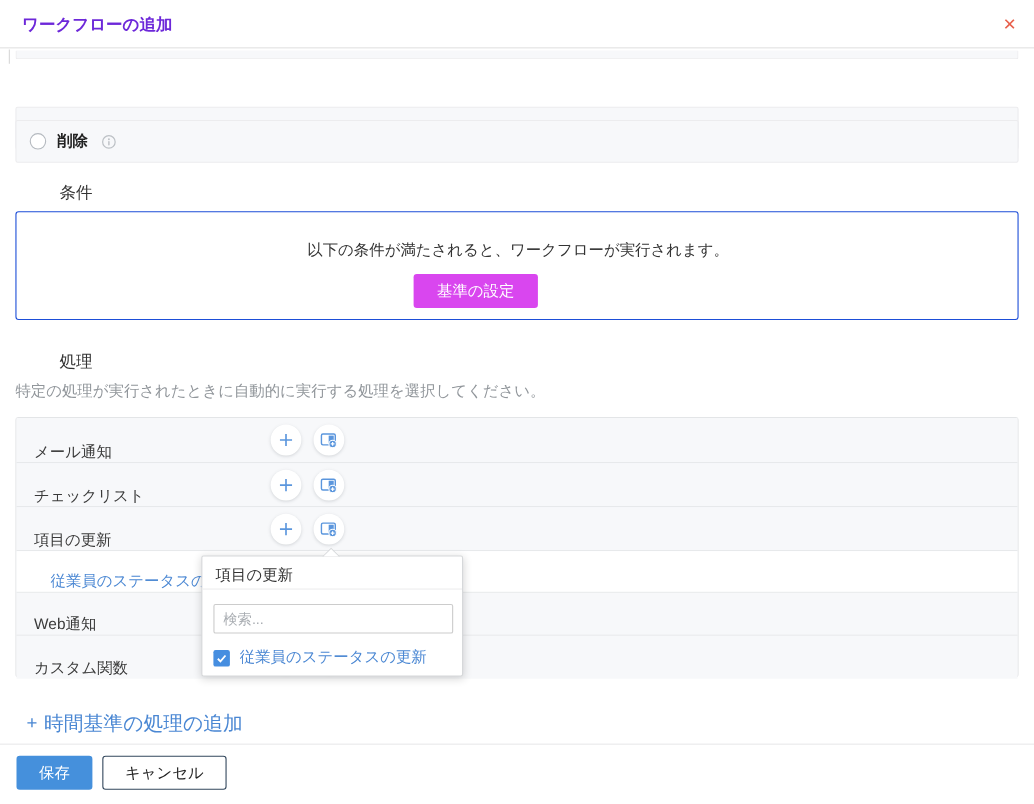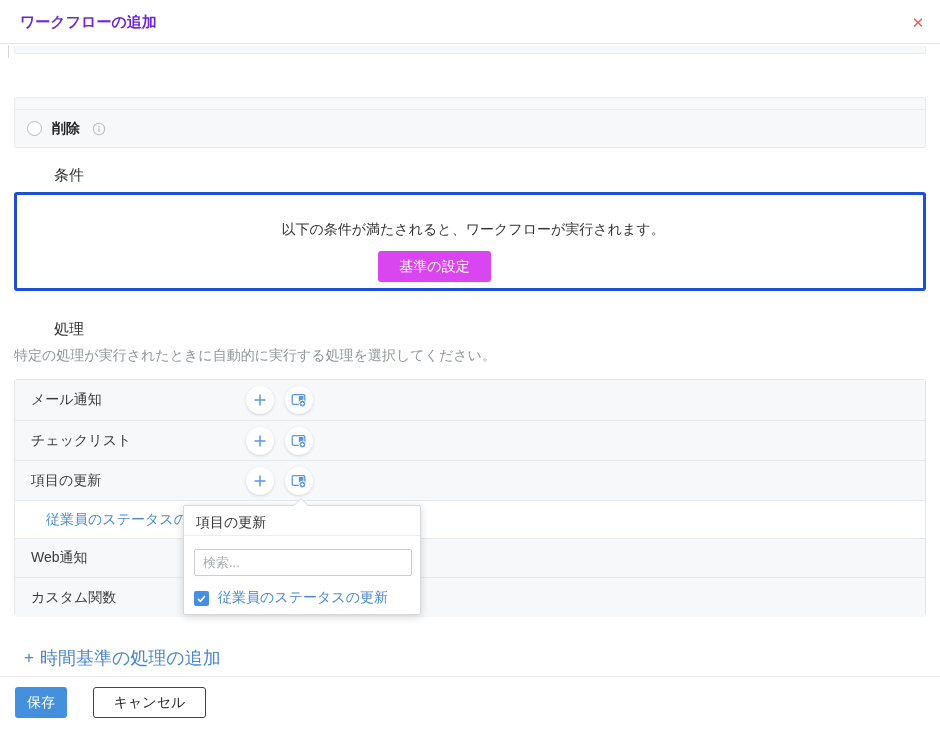--- a/index.html
+++ b/index.html
@@ -21,27 +21,27 @@
   .opt-row.r2 { top:109px; }
   .radio { width:15px; height:15px; border:1.5px solid #b4b9bf; border-radius:50%; background:#fff; flex:0 0 auto; }
   .opt-label { font-size:14px; font-weight:600; color:#222; margin-left:10px; }
   .info-ic { margin-left:12px; display:inline-flex; }
 
   
   .sec-heading { position:absolute; left:14px; font-size:15px; font-weight:500; color:#333;margin-left:40px; }
   .sec-hint { position:absolute; left:14px; font-size:14px; color:#91969b; }
 
   
-  .cond-box { position:absolute; left:14px; top:192px; width:912px; height:99px; background:#fff; border:3px solid #1d4ed8; border-radius:3px; }
+  .cond-box { position:absolute; left:14px; top:192px; width:912px; height:99px; background:#fff; border:1px solid #1d4ed8; border-radius:3px; }
   .cond-text { position:absolute; left:0; top:26px; width:912px; text-align:center; font-size:14px; color:#333; }
   .cond-btn { position:absolute; left:361px; top:56px; width:113px; height:31px; background:#d946ef; color:#fff; border:none; border-radius:3px; font-size:14px; font-weight:500; font-family:inherit; cursor:pointer; }
 
   
   .act-table { position:absolute; left:14px; top:379px; width:912px; height:237px; border:1px solid #e3e5e7; border-radius:3px; background:#f7f8fa; }
-  .act-row { position:relative; width:100%; height:40px; background:#f7f8fa; border-bottom:1px solid #e7e9eb; display:flex; align-items:center; }
+  .act-row { position:relative; width:100%; height:40px; background:#f7f8fa; border-bottom:1px solid #e7e9eb; display:flex; align-items:flex-end; }
   .act-row:last-child { border-bottom:none; }
   .act-row.white { background:#ffffff; height:38px; }
   .act-label { font-size:14px; font-weight:500; color:#3a3a3a; margin-left:16px; }
   .icon-circle { position:absolute; top:6px; width:28px; height:28px; border-radius:50%; background:#fff; box-shadow:0 1px 3px rgba(80,90,100,0.22); display:flex; align-items:center; justify-content:center; cursor:pointer; }
   .icon-circle.pos-plus { left:231px; }
   .icon-circle.pos-card { left:270px; }
   .act-link { font-size:14px; color:#4a87d3; margin-left:31px; cursor:pointer; white-space:nowrap; }
 
   
   .popup { position:absolute; left:183px; top:505px; width:238px; height:110px; background:#fff; border:1px solid #d6d8da; border-radius:2px; box-shadow:0 2px 8px rgba(0,0,0,0.16); z-index:20; }
@@ -56,21 +56,21 @@
   .popup-item-label { font-size:14px; color:#4a87d3; margin-left:9px; white-space:nowrap; }
 
   
   .add-time { position:absolute; left:24px; top:646px; display:flex; align-items:center; cursor:pointer; color:#4a87d3; }
   .add-time .plus { font-size:17px; line-height:18px; margin-right:6px; font-weight:400; }
   .add-time .txt { font-size:18px; }
 
   .footer-divider { position:absolute; left:0; top:676px; width:940px; height:1px; background:#e8e9ea; }
 
   
-  .btn-save { position:absolute; left:15px; top:687px; width:52px; height:31px; background:#4590dc; color:#fff; border:none; border-radius:3px; font-size:14px; font-weight:500; font-family:inherit; cursor:pointer; }
+  .btn-save { position:absolute; left:15px; top:687px; width:69px; height:31px; background:#4590dc; color:#fff; border:none; border-radius:3px; font-size:14px; font-weight:500; font-family:inherit; cursor:pointer; }
   .btn-cancel { position:absolute; left:93px; top:687px; width:113px; height:31px; background:#fff; color:#222; border:1px solid #33475c; border-radius:3px; font-size:14px; font-weight:500; font-family:inherit; cursor:pointer; }
 </style>
 </head>
 <body>
 
 <div class="dialog">
 
   <div class="dlg-header">
     <div class="dlg-title">ワークフローの追加</div>
     <div class="dlg-close">✕</div>

